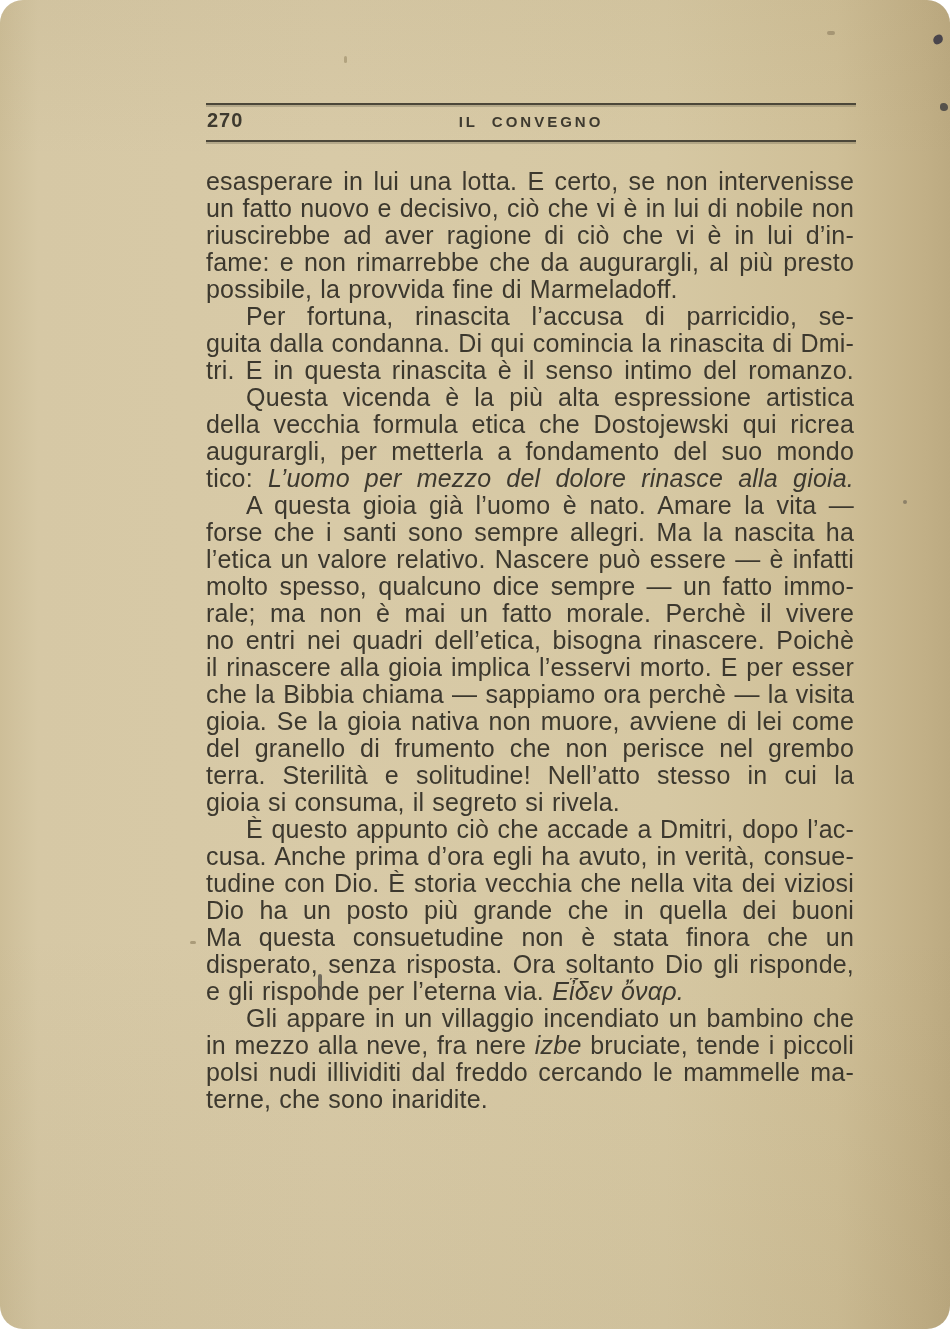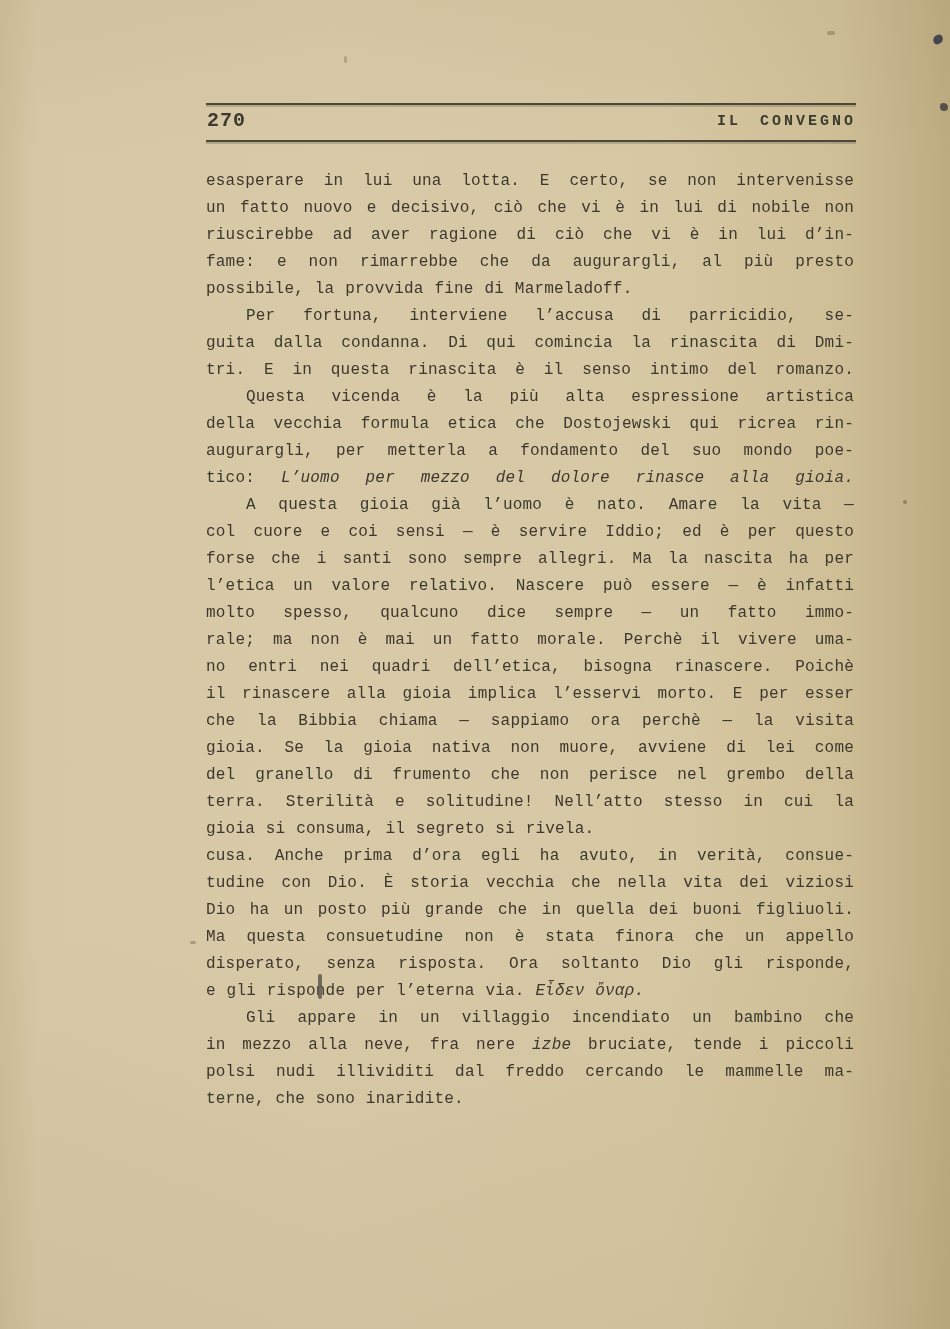--- a/index.html
+++ b/index.html
@@ -2,24 +2,25 @@
 <html><head>
 <meta charset="utf-8">
 <style>
   html, body { margin: 0; padding: 0; }
   body { width: 950px; height: 1329px; overflow: hidden; }
 
   .page {
     position: relative;
     width: 950px;
     height: 1329px;
-    font-family: Liberation Mono, monospace;
+    font-family: Liberation Sans, sans-serif;
     background:
       linear-gradient(180deg, rgba(120,100,60,0.05) 0%, rgba(120,100,60,0.00) 12%, rgba(120,100,60,0.00) 70%, rgba(120,100,60,0.07) 100%),
       linear-gradient(90deg, #cdbe98 0%, #d6c8a5 4%, #d8caa7 35%, #d6c8a3 70%, #cfbf97 88%, #c2b087 97%, #bcaa81 100%);
+    border-radius: 23px;
   }
 
   
   .running-head {
     position: absolute;
     left: 206px;
     top: 96px;
     width: 650px;
     height: 48px;
     color: #3a362c;
@@ -41,40 +42,40 @@
     font-size: 20px;
     font-weight: bold;
     letter-spacing: 1px;
     color: #3e3a2f;
   }
   .journal-title {
     position: absolute;
     left: 0;
     top: 17px;
     width: 100%;
-    text-align: right;
+    text-align: center;
     font-size: 15px;
     font-weight: bold;
     letter-spacing: 3px;
     word-spacing: 7px;
     color: #3e3a2f;
   }
 
   
   .text-block {
     position: absolute;
     left: 206px;
     top: 168px;
     width: 648px;
     color: #3c382e;
   }
   .line {
     height: 27px;
     line-height: 27px;
-    font-size: 16px;
+    font-size: 25px;
     letter-spacing: 0.2px;
     word-spacing: 1px;
     text-align: justify;
     text-align-last: justify;
     overflow: hidden;
     white-space: normal;
   }
   .line.par-end { text-align: right; text-align-last: left; }
   .line.indent { text-indent: 40px; }
   .seg.italic { font-style: italic; }
@@ -110,40 +111,40 @@
     <div class="journal-title">IL CONVEGNO</div>
     <div class="rule rule-bottom"></div>
   </div>
 
   <div class="text-block" id="body-text">
       <div class="line"><span class="seg">esasperare in lui una lotta. E certo, se non intervenisse</span></div>
       <div class="line"><span class="seg">un fatto nuovo e decisivo, ciò che vi è in lui di nobile non</span></div>
       <div class="line"><span class="seg">riuscirebbe ad aver ragione di ciò che vi è in lui d’in-</span></div>
       <div class="line"><span class="seg">fame: e non rimarrebbe che da augurargli, al più presto</span></div>
       <div class="line par-end"><span class="seg">possibile, la provvida fine di Marmeladoff.</span></div>
-      <div class="line indent"><span class="seg">Per fortuna, interviene l’accusa di parricidio, se-</span></div>
+      <div class="line indent"><span class="seg">Per fortuna, rinascita l’accusa di parricidio, se-</span></div>
       <div class="line"><span class="seg">guita dalla condanna. Di qui comincia la rinascita di Dmi-</span></div>
       <div class="line"><span class="seg">tri. E in questa rinascita è il senso intimo del romanzo.</span></div>
       <div class="line indent"><span class="seg">Questa vicenda è la più alta espressione artistica</span></div>
       <div class="line"><span class="seg">della vecchia formula etica che Dostojewski qui ricrea rin-</span></div>
       <div class="line"><span class="seg">augurargli, per metterla a fondamento del suo mondo poe-</span></div>
       <div class="line"><span class="seg">tico: </span><span class="seg italic">L’uomo per mezzo del dolore rinasce alla gioia.</span></div>
       <div class="line indent"><span class="seg">A questa gioia già l’uomo è nato. Amare la vita —</span></div>
-      <div class="line"><span class="seg">col cuore e coi sensi — è servire Iddio; ed è per questo</span></div>
       <div class="line"><span class="seg">forse che i santi sono sempre allegri. Ma la nascita ha per</span></div>
       <div class="line"><span class="seg">l’etica un valore relativo. Nascere può essere — è infatti</span></div>
       <div class="line"><span class="seg">molto spesso, qualcuno dice sempre — un fatto immo-</span></div>
       <div class="line"><span class="seg">rale; ma non è mai un fatto morale. Perchè il vivere uma-</span></div>
       <div class="line"><span class="seg">no entri nei quadri dell’etica, bisogna rinascere. Poichè</span></div>
       <div class="line"><span class="seg">il rinascere alla gioia implica l’esservi morto. E per esser</span></div>
       <div class="line"><span class="seg">che la Bibbia chiama — sappiamo ora perchè — la visita</span></div>
       <div class="line"><span class="seg">gioia. Se la gioia nativa non muore, avviene di lei come</span></div>
       <div class="line"><span class="seg">del granello di frumento che non perisce nel grembo della</span></div>
       <div class="line"><span class="seg">terra. Sterilità e solitudine! Nell’atto stesso in cui la</span></div>
       <div class="line par-end"><span class="seg">gioia si consuma, il segreto si rivela.</span></div>
+      <div class="line indent"><span class="seg">È questo appunto ciò che accade a Dmitri, dopo l’ac-</span></div>
       <div class="line"><span class="seg">cusa. Anche prima d’ora egli ha avuto, in verità, consue-</span></div>
       <div class="line"><span class="seg">tudine con Dio. È storia vecchia che nella vita dei viziosi</span></div>
       <div class="line"><span class="seg">Dio ha un posto più grande che in quella dei buoni figliuoli.</span></div>
       <div class="line"><span class="seg">Ma questa consuetudine non è stata finora che un appello</span></div>
       <div class="line"><span class="seg">disperato, senza risposta. Ora soltanto Dio gli risponde,</span></div>
       <div class="line par-end"><span class="seg">e gli risponde per l’eterna via. </span><span class="seg italic">Εἶδεν ὄναρ.</span></div>
       <div class="line indent"><span class="seg">Gli appare in un villaggio incendiato un bambino che</span></div>
       <div class="line"><span class="seg">in mezzo alla neve, fra nere </span><span class="seg italic">izbe</span><span class="seg"> bruciate, tende i piccoli</span></div>
       <div class="line"><span class="seg">polsi nudi illividiti dal freddo cercando le mammelle ma-</span></div>
       <div class="line par-end"><span class="seg">terne, che sono inaridite.</span></div>

